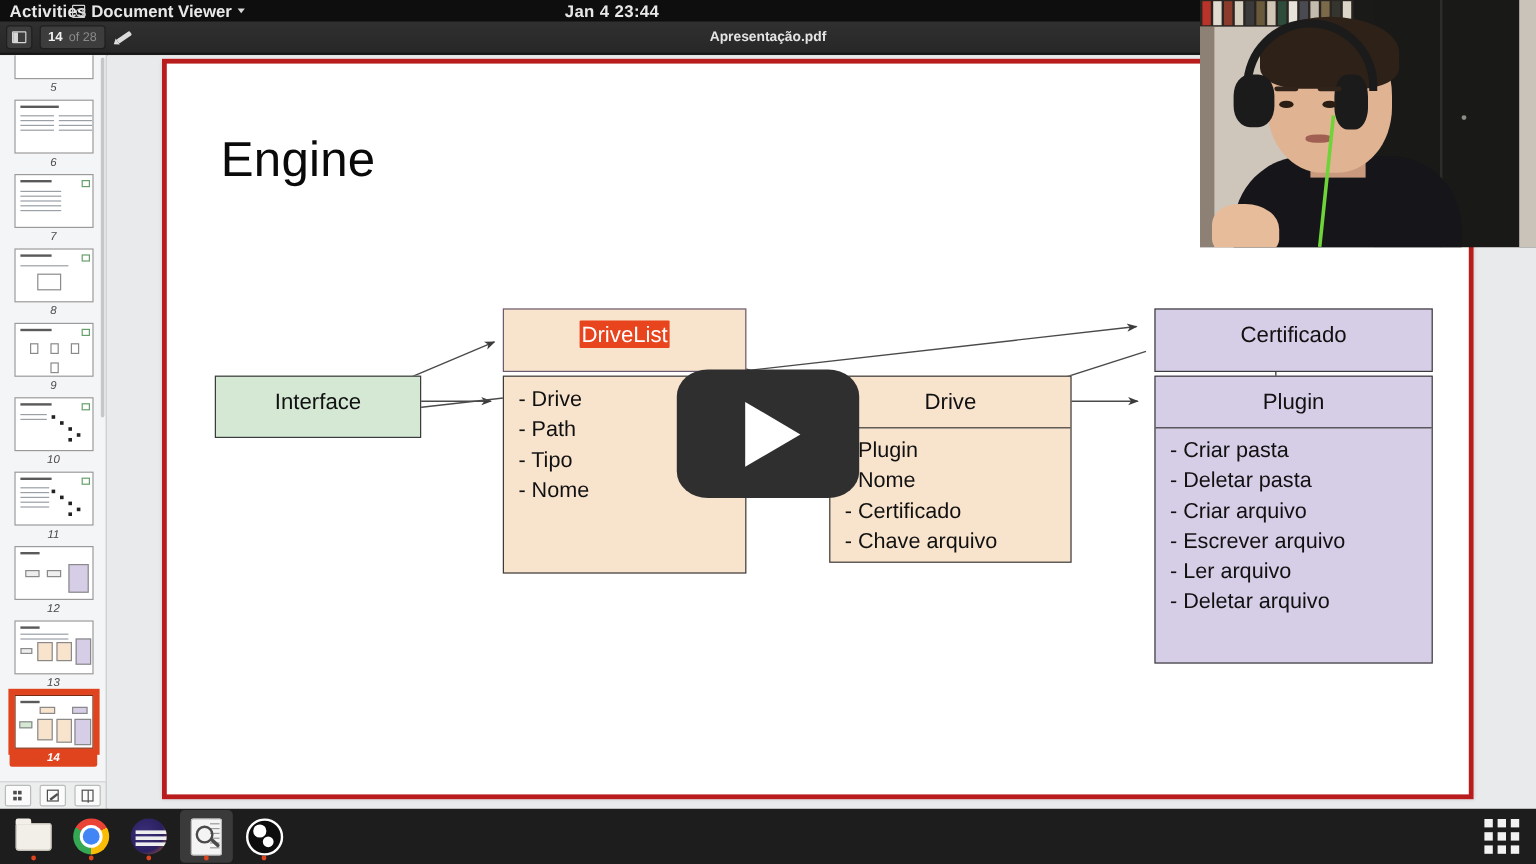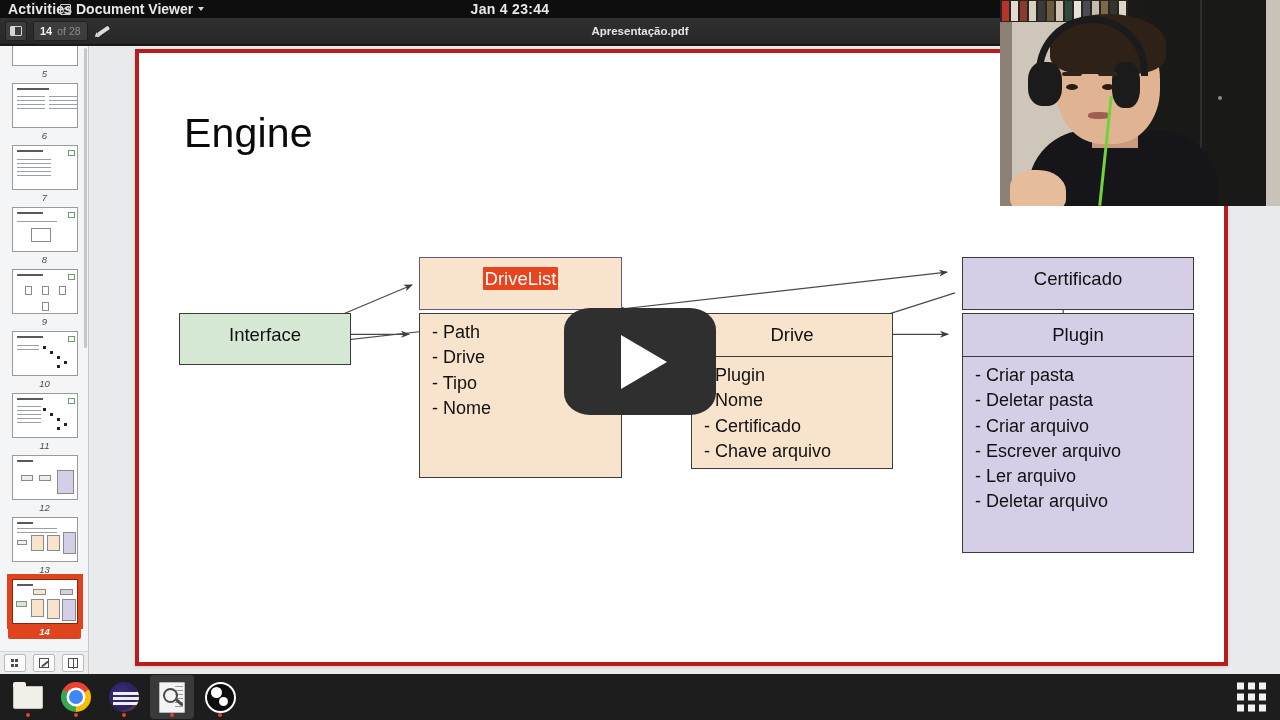--- a/index.html
+++ b/index.html
@@ -533,22 +533,22 @@
               <span class="sel-highlight">DriveList</span>
             </div>
           </div>
 
           <div class="uml fill-green" style="left:40px; top:260px; width:172px; height:52px;">
             <div class="uml-head">Interface</div>
           </div>
 
           <div class="uml fill-orange has-body" style="left:280px; top:260px; width:203px; height:165px;">
             <div class="uml-body" id="file-items">
+                <div>- Drive</div>
                 <div>- Path</div>
-                <div>- Drive</div>
                 <div>- Tipo</div>
                 <div>- Nome</div>
               </div>
           </div>
 
           <div class="uml fill-orange has-body" style="left:552px; top:260px; width:202px; height:156px;">
             <div class="uml-head">Drive</div>
             <div class="uml-body" id="drive-items">
                 <div>- Plugin</div>
                 <div>- Nome</div>

